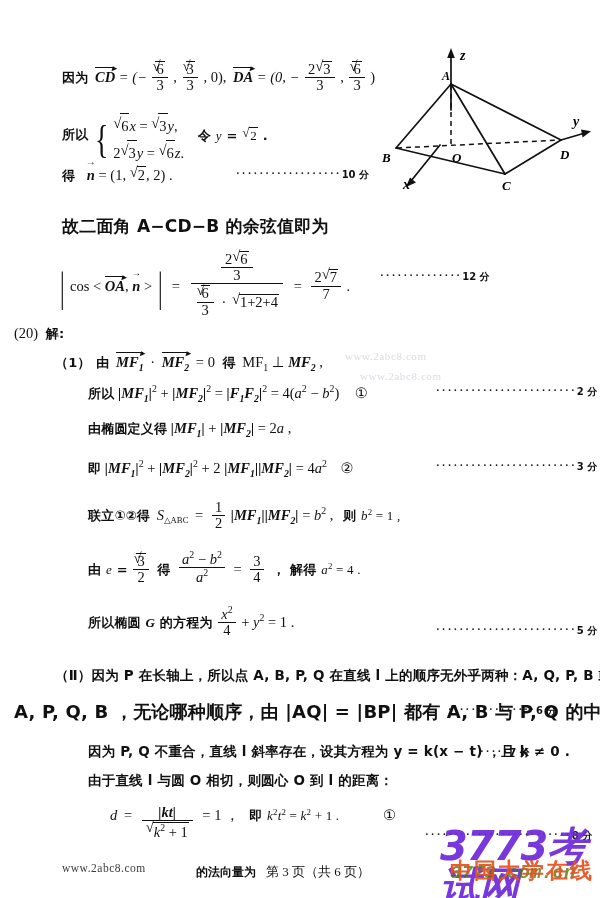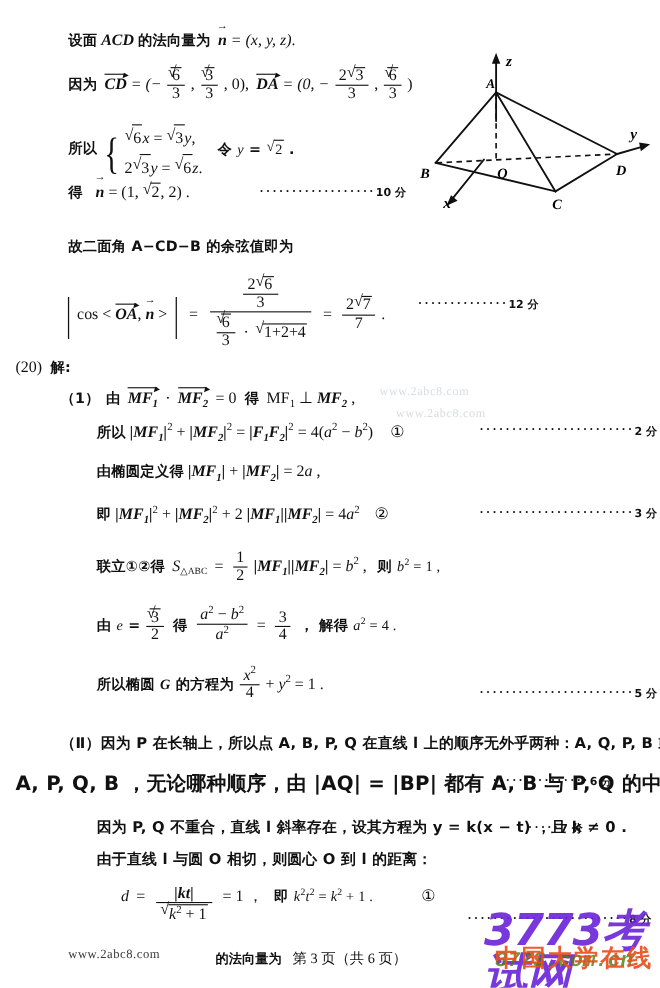--- a/index.html
+++ b/index.html
@@ -87,27 +87,20 @@
   .nosel{user-select:none;}
 </style>
 </head>
 <body>
 
 <div class="page">
 
   <div class="wm wm-light" style="left:345px;top:350px;">www.2abc8.com</div>
   <div class="wm wm-light" style="left:360px;top:370px;">www.2abc8.com</div>
 
-  <div class="abs" style="left:62px;top:28px;font-size:14.5px;">
-    <span class="cjk">设面</span>
-    <span class="bi">ACD</span>
-    <span class="cjk">的法向量为</span>
-    <span class="hat bi" style="margin-left:3px;">n</span>
-    <span class="it">= (x, y, z)</span><span>.</span>
-  </div>
 
   <div class="abs" style="left:62px;top:60px;font-size:14.5px;">
     <span class="cjk">因为</span>
     <span class="vec bi" style="margin-left:3px;"><span>CD</span><span class="tip">▸</span></span>
     <span class="it">= (−</span>
     <span class="frac">
       <span class="num rad"><span class="bar">6</span></span>
       <span class="den">3</span>
     </span>
     <span>,</span>
@@ -144,21 +137,21 @@
 
   <div class="abs" style="left:62px;top:165px;font-size:14.5px;">
     <span class="cjk">得</span>
     <span class="hat bi" style="margin-left:8px;">n</span>
     <span>= (1, <span class="rad"><span class="bar">2</span></span>, 2) .</span>
   </div>
   <div class="score" style="left:236px;top:166px;">
     <span class="leader">··················</span><span class="pts">10 分</span>
   </div>
 
-  <div class="abs cjk" style="left:62px;top:215px;font-size:13px;text-align:center;">
+  <div class="abs cjk" style="left:62px;top:215px;font-size:17px;text-align:center;">
     <span>故二面角 A−CD−B 的余弦值即为</span>
   </div>
 
   <div class="abs" style="left:58px;top:250px;font-size:14.5px;">
     <span class="bigbar nosel">|</span>
     <span>cos &lt; <span class="vec bi">OA<span class="tip">▸</span></span>, <span class="hat bi">n</span> &gt;</span>
     <span class="bigbar nosel">|</span>
     <span style="margin:0 4px;">=</span>
     <span class="fracbig">
       <span class="num">

